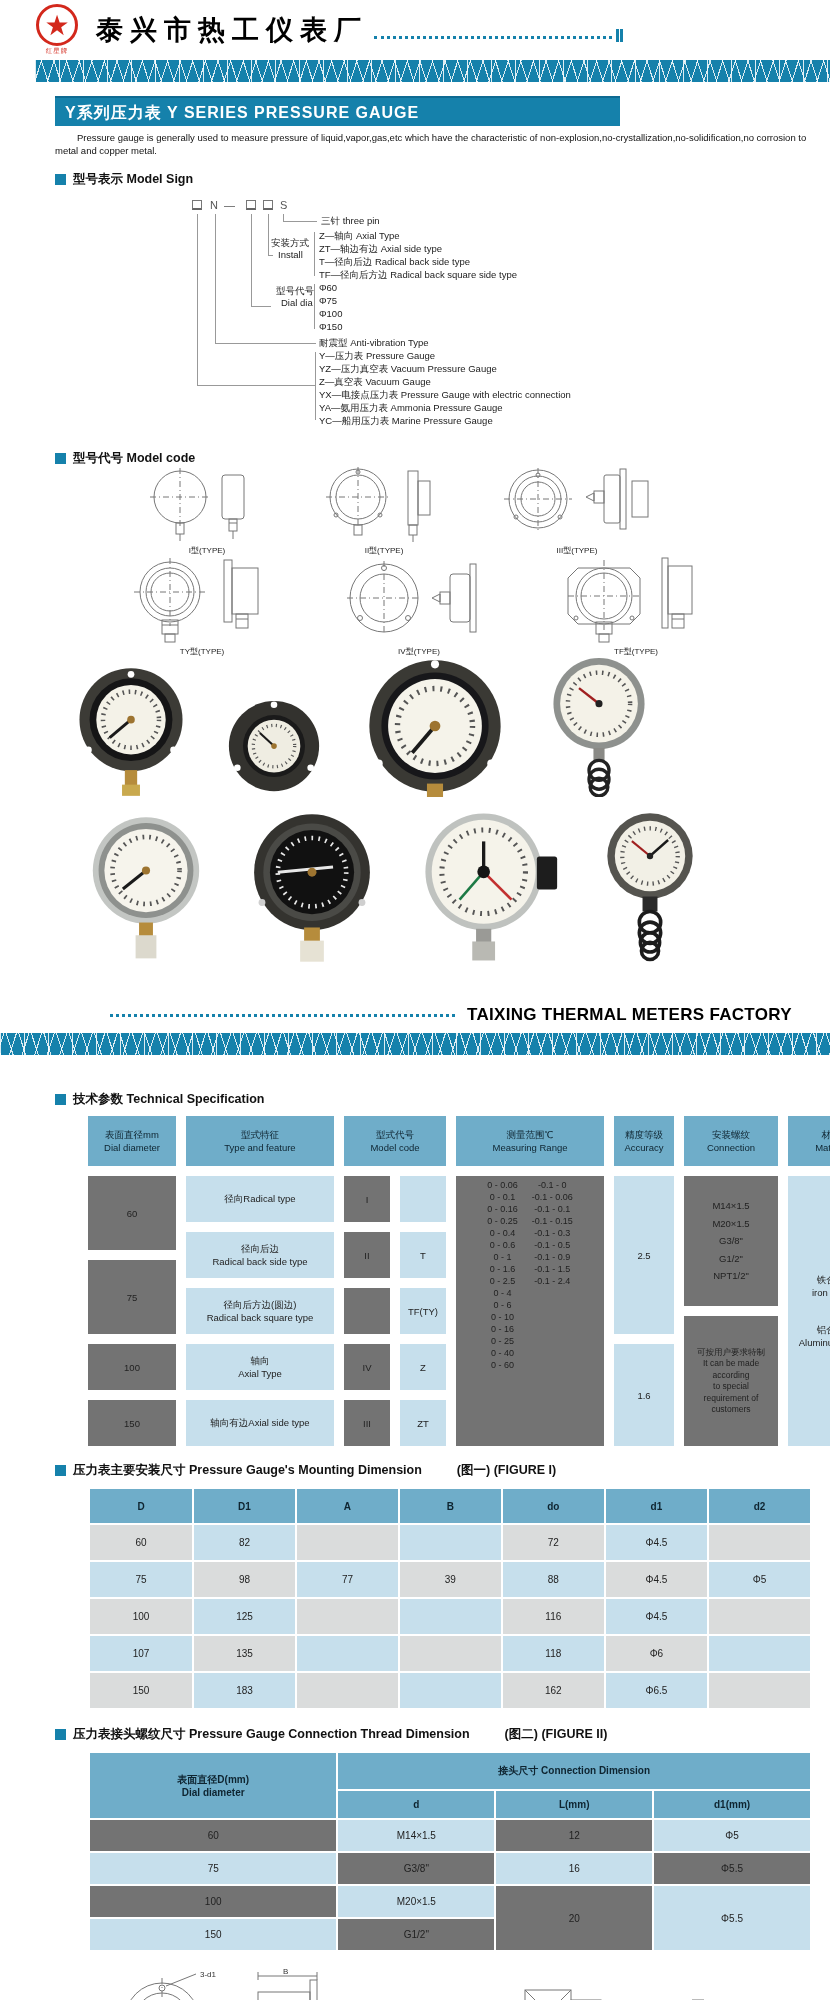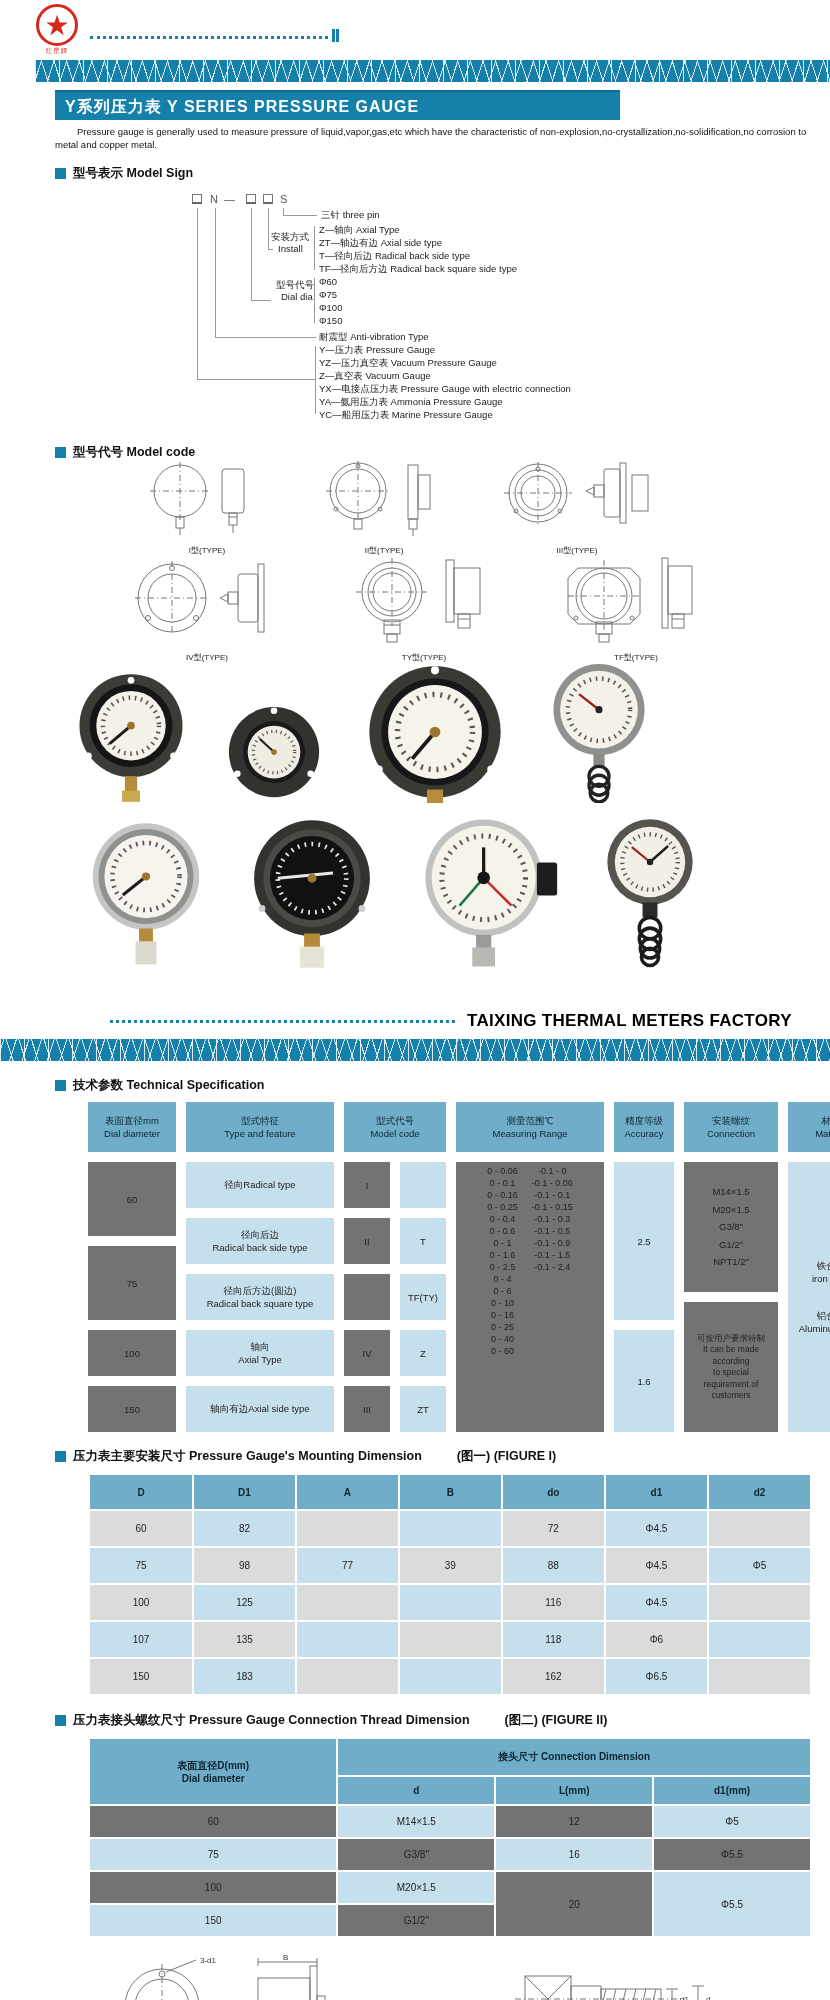--- a/index.html
+++ b/index.html
@@ -13,41 +13,41 @@
 .company{font-size:27px;font-weight:bold;color:#000;margin-left:12px;letter-spacing:7px;white-space:nowrap}
 .hdots{width:238px;border-bottom:3px dotted #1581ab;height:1px;margin:14px 4px 0 6px}
 .hbar{width:3px;height:13px;background:#1581ab;margin:10px 1px 0 0}
 
 .xband{height:22px;background-color:#1581ab;background-image:
  repeating-linear-gradient(72deg,rgba(255,255,255,.85) 0 1px,transparent 1px 12px),
  repeating-linear-gradient(-72deg,rgba(255,255,255,.85) 0 1px,transparent 1px 12px),
  repeating-linear-gradient(90deg,rgba(255,255,255,.85) 0 1px,transparent 1px 24px)}
 .b1{margin-left:35px}
 
-.titlebar{margin:8px 0 0 55px;width:565px;height:30px;background:#1581ab;color:#fff;font-weight:bold;font-size:16px;line-height:30px;padding-left:10px;letter-spacing:1px;border-top:2px solid #0e6a92}
+.titlebar{margin:14px 0 0 55px;width:565px;height:30px;background:#1581ab;color:#fff;font-weight:bold;font-size:16px;line-height:30px;padding-left:10px;letter-spacing:1px;border-top:2px solid #0e6a92}
 .desc{margin:6px 0 0 55px;width:752px;font-size:9.5px;line-height:12.5px;color:#111}
 .desc .ind{text-indent:22px;display:block}
 
 .sec{display:flex;align-items:center;gap:7px;margin:14px 0 0 55px;font-size:12.5px;font-weight:600;color:#111}
 .sec .bullet{width:11px;height:11px;background:#1581ab;flex:none}
 .figref{margin-left:28px;font-weight:600}
 
 .msd{position:relative;margin:10px 0 0 130px;width:640px;height:238px;font-size:9.5px;color:#222}
 .msd .box{position:absolute;top:2px;width:10px;height:10px;border:1px solid #777;border-bottom:2px solid #666}
 .msd .sym{position:absolute;top:1px;font-size:11px;color:#555}
 .msd .vl{position:absolute;width:1px;background:#999}
 .msd .hl{position:absolute;height:1px;background:#999}
 .msd .opt{position:absolute;white-space:nowrap;line-height:12px}
 .msd .grp{position:absolute;white-space:nowrap;line-height:12px;color:#222}
 
 .dwRow{display:flex;margin-left:148px;gap:58px;align-items:flex-end}
 .dwRow2{margin-left:132px;gap:72px}
 .dw{text-align:center}
 .dw svg{display:block;margin:0 auto}
-.dwlab{font-size:8px;color:#222;margin-top:6px}
+.dwlab{font-size:8px;color:#222;margin-top:0}
 .o{fill:none;stroke:#777;stroke-width:1}
 .oc{fill:none;stroke:#777;stroke-width:1;stroke-dasharray:6 3 1 3}
 
 .phRow{display:flex;align-items:flex-end;margin-left:75px;gap:40px}
 .phRow2{margin-left:88px;gap:42px;margin-top:14px}
 
 .factory{display:flex;align-items:center;margin:42px 0 0 110px}
 .fdots{width:345px;border-bottom:3px dotted #1581ab;height:1px;margin-right:12px}
 .fname{font-size:17px;font-weight:bold;color:#000;letter-spacing:.3px}
 
@@ -81,20 +81,21 @@
 .dimtx{font-size:8px;fill:#333;font-family:"Liberation Sans",sans-serif}
 </style>
 </head>
 <body>
 
 <div class="hdr">
   <div class="logo">
     <div class="star">★</div>
     <div class="brand">红星牌</div>
   </div>
+  <div class="company">泰兴市热工仪表厂</div>
   <div class="hdots"></div>
   <div class="hbar"></div>
   <div class="hbar"></div>
 </div>
 <div class="xband b1"></div>
 
 <div class="titlebar">
   <span>Y系列压力表 Y SERIES PRESSURE GAUGE</span>
 </div>
 <div class="desc">
@@ -208,51 +209,51 @@
       <rect x="102" y="8" width="16" height="48" rx="2" class="o"></rect>
         <rect x="118" y="2" width="6" height="60" class="o"></rect>
       <rect x="130" y="14" width="16" height="36" class="o"></rect>
     </svg>
     <div class="dwlab">III型(TYPE)</div>
   </div>
 </div>
 
 <div class="dwRow dwRow2">
   <div class="dw">
-    <svg width="150" height="90">
-      <circle cx="40" cy="42" r="34" class="o"></circle>
-        <circle cx="40" cy="42" r="24" class="o"></circle>
-      <line x1="3" y1="42" x2="77" y2="42" class="oc"></line>
-        <line x1="40" y1="5" x2="40" y2="79" class="oc"></line>
-      <circle cx="40" cy="12" r="2.5" class="o"></circle>
-        <circle cx="16" cy="62" r="2.5" class="o"></circle>
-        <circle cx="64" cy="62" r="2.5" class="o"></circle>
-      <polyline points="88,42 96,38 96,46 88,42" class="o"></polyline>
-        <rect x="96" y="36" width="10" height="12" class="o"></rect>
-      <rect x="106" y="18" width="20" height="48" rx="3" class="o"></rect>
-        <rect x="126" y="8" width="6" height="68" class="o"></rect>
-    </svg>
-    <div class="dwlab">IV型(TYPE)</div>
-  </div>
-  <div class="dw">
     <svg width="140" height="90">
       <circle cx="38" cy="36" r="30" class="o"></circle>
         <circle cx="38" cy="36" r="24" class="o"></circle>
         <circle cx="38" cy="36" r="19" class="o"></circle>
       <line x1="2" y1="36" x2="74" y2="36" class="oc"></line>
         <line x1="38" y1="2" x2="38" y2="70" class="oc"></line>
       <rect x="30" y="64" width="16" height="14" class="o"></rect>
         <line x1="30" y1="69" x2="46" y2="69" class="o"></line>
         <rect x="33" y="78" width="10" height="8" class="o"></rect>
       <rect x="92" y="4" width="8" height="62" class="o"></rect>
         <rect x="100" y="12" width="26" height="46" class="o"></rect>
       <rect x="104" y="58" width="12" height="14" class="o"></rect>
         <line x1="104" y1="63" x2="116" y2="63" class="o"></line>
     </svg>
     <div class="dwlab">TY型(TYPE)</div>
+  </div>
+  <div class="dw">
+    <svg width="150" height="90">
+      <circle cx="40" cy="42" r="34" class="o"></circle>
+        <circle cx="40" cy="42" r="24" class="o"></circle>
+      <line x1="3" y1="42" x2="77" y2="42" class="oc"></line>
+        <line x1="40" y1="5" x2="40" y2="79" class="oc"></line>
+      <circle cx="40" cy="12" r="2.5" class="o"></circle>
+        <circle cx="16" cy="62" r="2.5" class="o"></circle>
+        <circle cx="64" cy="62" r="2.5" class="o"></circle>
+      <polyline points="88,42 96,38 96,46 88,42" class="o"></polyline>
+        <rect x="96" y="36" width="10" height="12" class="o"></rect>
+      <rect x="106" y="18" width="20" height="48" rx="3" class="o"></rect>
+        <rect x="126" y="8" width="6" height="68" class="o"></rect>
+    </svg>
+    <div class="dwlab">IV型(TYPE)</div>
   </div>
   <div class="dw">
     <svg width="140" height="90">
       <polygon points="12,12 64,12 74,22 74,58 64,68 12,68 2,58 2,22" class="o"></polygon>
       <circle cx="38" cy="40" r="28" class="o"></circle>
         <circle cx="38" cy="40" r="23" class="o"></circle>
       <line x1="2" y1="40" x2="74" y2="40" class="oc"></line>
         <line x1="38" y1="4" x2="38" y2="74" class="oc"></line>
       <circle cx="10" cy="62" r="2" class="o"></circle>
         <circle cx="66" cy="62" r="2" class="o"></circle>
@@ -366,21 +367,21 @@
       <circle cx="45" cy="129" r="8" fill="none" stroke="#1c1c1c" stroke-width="3.4"></circle>
   </svg>
 </div>
 
 <div class="factory">
   <div class="fdots"></div>
   <div class="fname">TAIXING THERMAL METERS FACTORY</div>
 </div>
 <div class="xband" style="margin-top:8px"></div>
 
-<div class="sec" style="margin-top:16px">
+<div class="sec" style="margin-top:36px">
   <span class="bullet"></span>
   <span>技术参数 Technical Specification</span>
 </div>
 
 <div class="spec">
   <div class="c th pre" style="grid-area:1/1/2/2">表面直径mm
 Dial diameter</div>
   <div class="c th pre" style="grid-area:1/2/2/3">型式特征
 Type and feature</div>
   <div class="c th pre" style="grid-area:1/3/2/5">型式代号

